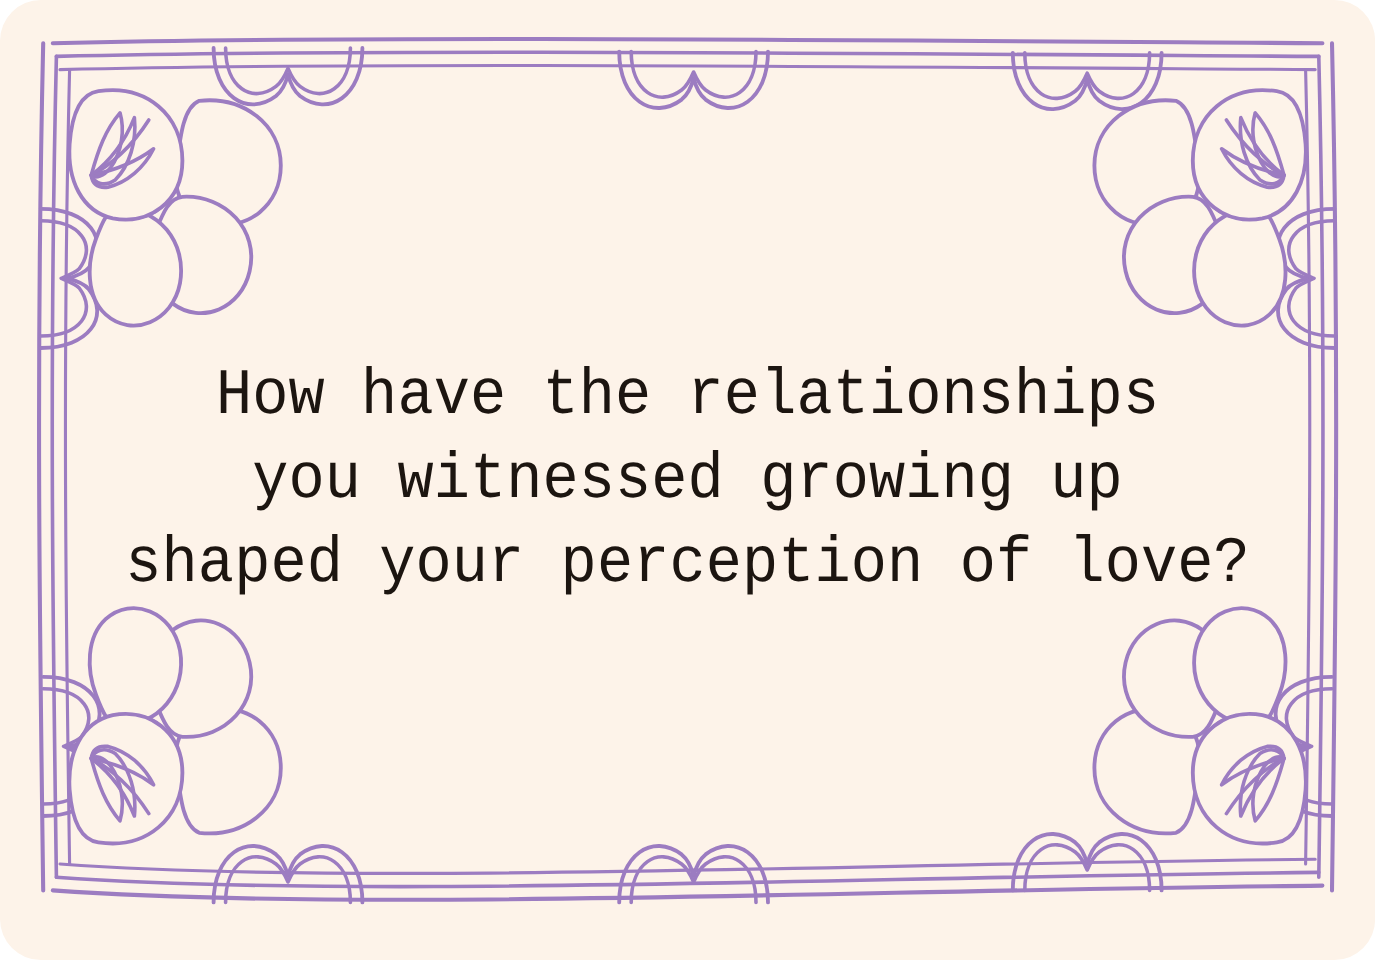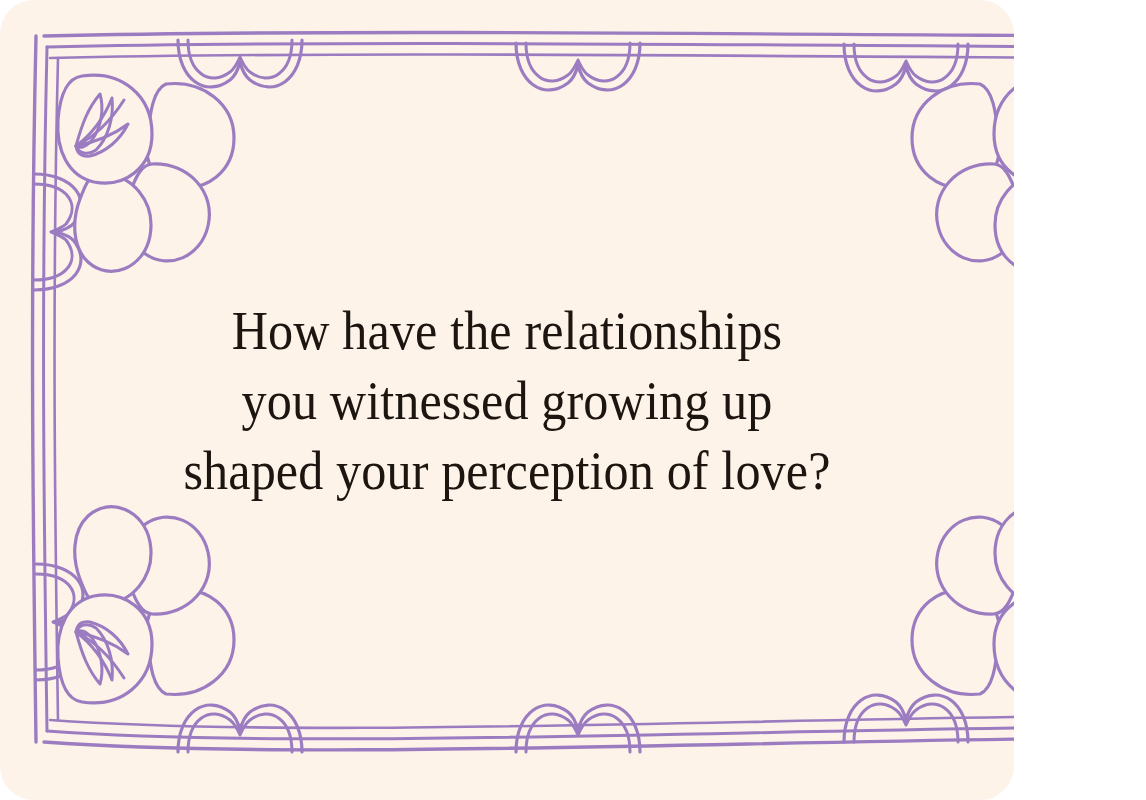--- a/index.html
+++ b/index.html
@@ -2,25 +2,25 @@
 <html><head>
 <meta charset="utf-8">
 <style>
   html, body {
     margin: 0;
     padding: 0;
     background: #ffffff;
   }
   #card {
     position: relative;
-    width: 1014px;
+    width: 1146px;
     height: 800px;
     overflow: hidden;
     background: #ffffff;
-    font-family: Liberation Serif, serif;
+    font-family: Liberation Mono, monospace;
   }
   #card-surface {
     position: absolute;
     inset: 0;
     background: #FDF3E9;
     border-radius: 34px;
   }
   #frame-svg {
     position: absolute;
     inset: 0;

